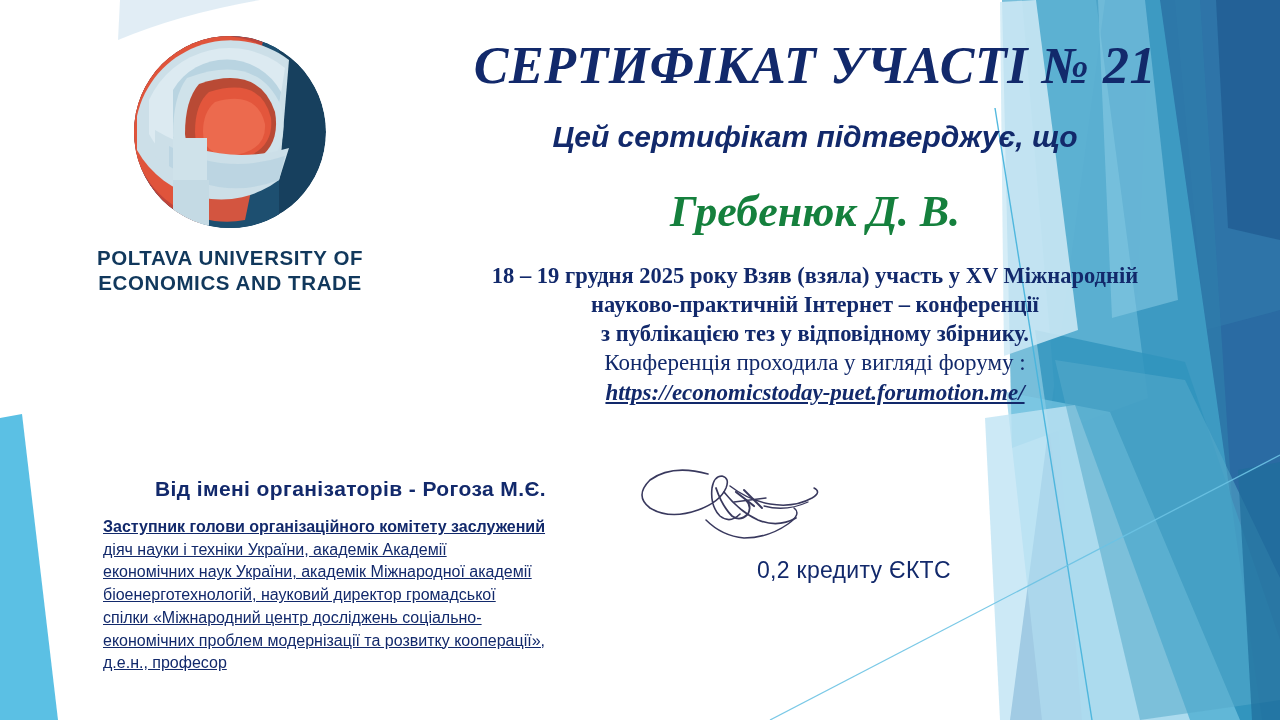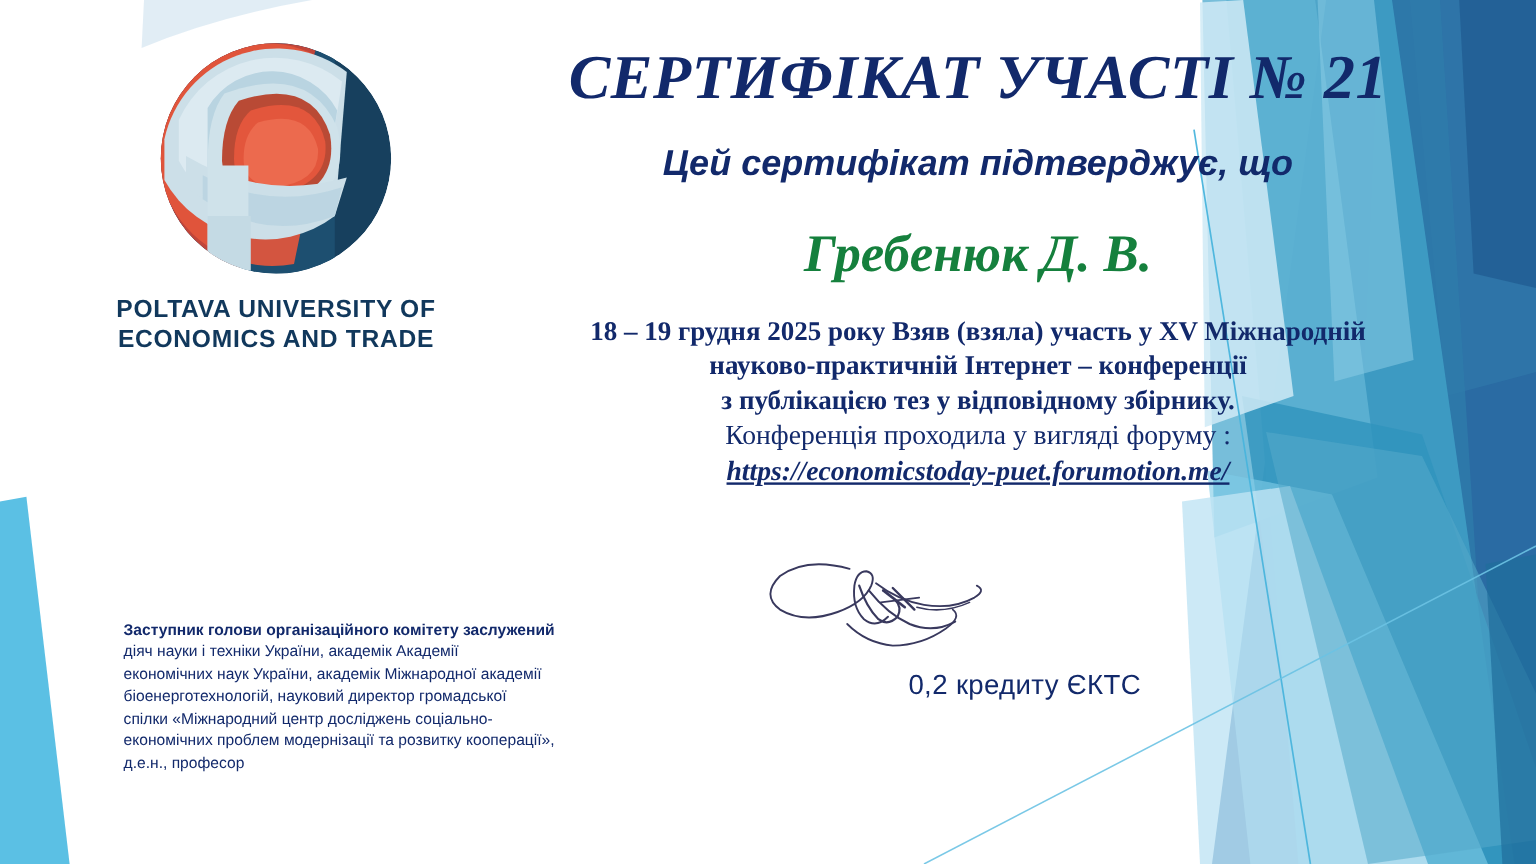--- a/index.html
+++ b/index.html
@@ -132,22 +132,23 @@
     left: 636px;
     top: 462px;
   }
   #organizer-details {
     position: absolute;
     left: 103px;
     top: 516px;
     width: 630px;
     color: #12296b;
     font-family: "Liberation Sans", sans-serif;
-    font-size: 13px;
+    font-size: 16px;
     line-height: 1.42;
+    text-decoration: underline;
   }
   #organizer-details .detail-line { display: block; }
   #organizer-details .detail-line.bold { font-weight: bold; }
 
   #credits-badge {
     position: absolute;
     left: 757px;
     top: 557px;
     color: #12296b;
     font-family: "Liberation Sans", sans-serif;
@@ -232,20 +233,21 @@
   <div id="recipient-name">Гребенюк Д. В.</div>
 
   <div id="cert-body">
     <span class="body-line">18 – 19 грудня 2025 року Взяв (взяла)  участь у  XV Міжнародній</span>
     <span class="body-line">науково-практичній Інтернет – конференції</span>
     <span class="body-line">з публікацією тез у відповідному збірнику.</span>
     <span class="body-line regular">Конференція  проходила у вигляді форуму :</span>
     <span class="body-line"><a id="cert-url" href="#">https://economicstoday-puet.forumotion.me/</a></span>
   </div>
 
+  <div id="organizer-line">Від імені організаторів -  Рогоза М.Є.</div>
 
   <svg id="signature-mark" width="200" height="82" viewBox="0 0 200 82">
     <g fill="none" stroke="#39395e" stroke-linecap="round" stroke-linejoin="round">
       <path d="M 72 12 Q 36 2 14 18 Q -2 34 14 46 Q 34 58 62 48 Q 84 40 90 26 Q 94 16 86 14 Q 78 14 76 26 Q 74 44 84 54 Q 94 62 104 52" stroke-width="1.6"></path>
       <path d="M 80 26 Q 86 44 96 54 Q 104 60 112 52 Q 116 44 110 38" stroke-width="1.8"></path>
       <path d="M 88 30 Q 104 50 122 58 Q 142 66 160 56" stroke-width="1.7"></path>
       <path d="M 94 24 Q 112 38 134 42 Q 158 46 176 36 Q 186 30 178 26" stroke-width="1.5"></path>
       <path d="M 70 58 Q 86 74 108 76 Q 132 76 152 62 Q 166 52 158 46" stroke-width="1.5"></path>
       <path d="M 100 30 L 118 44" stroke-width="2.2"></path>
       <path d="M 108 28 L 126 46" stroke-width="2"></path>

